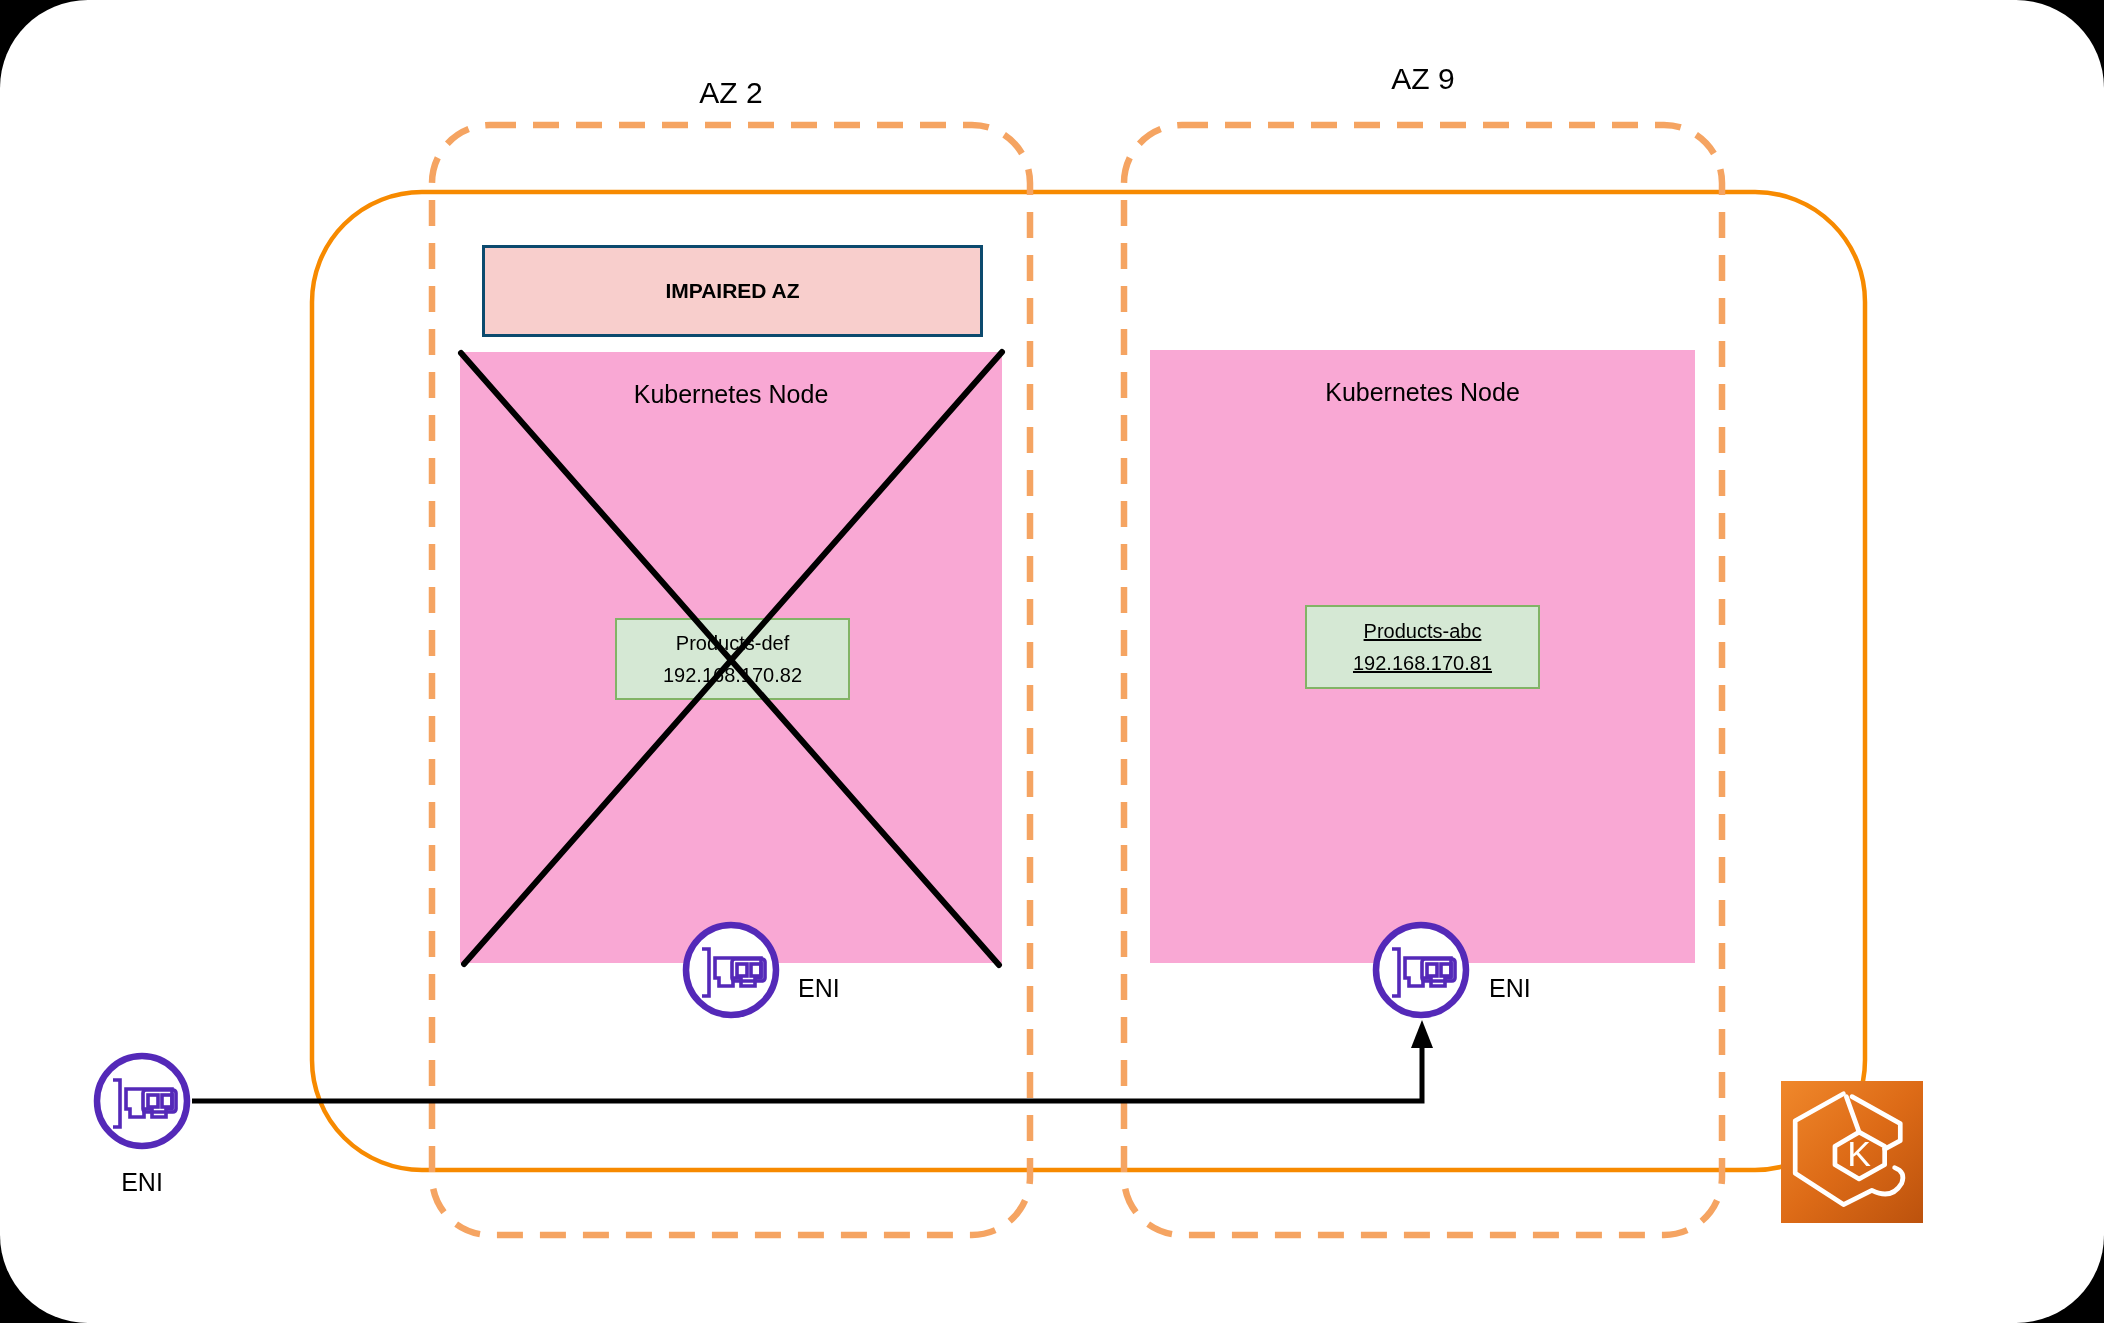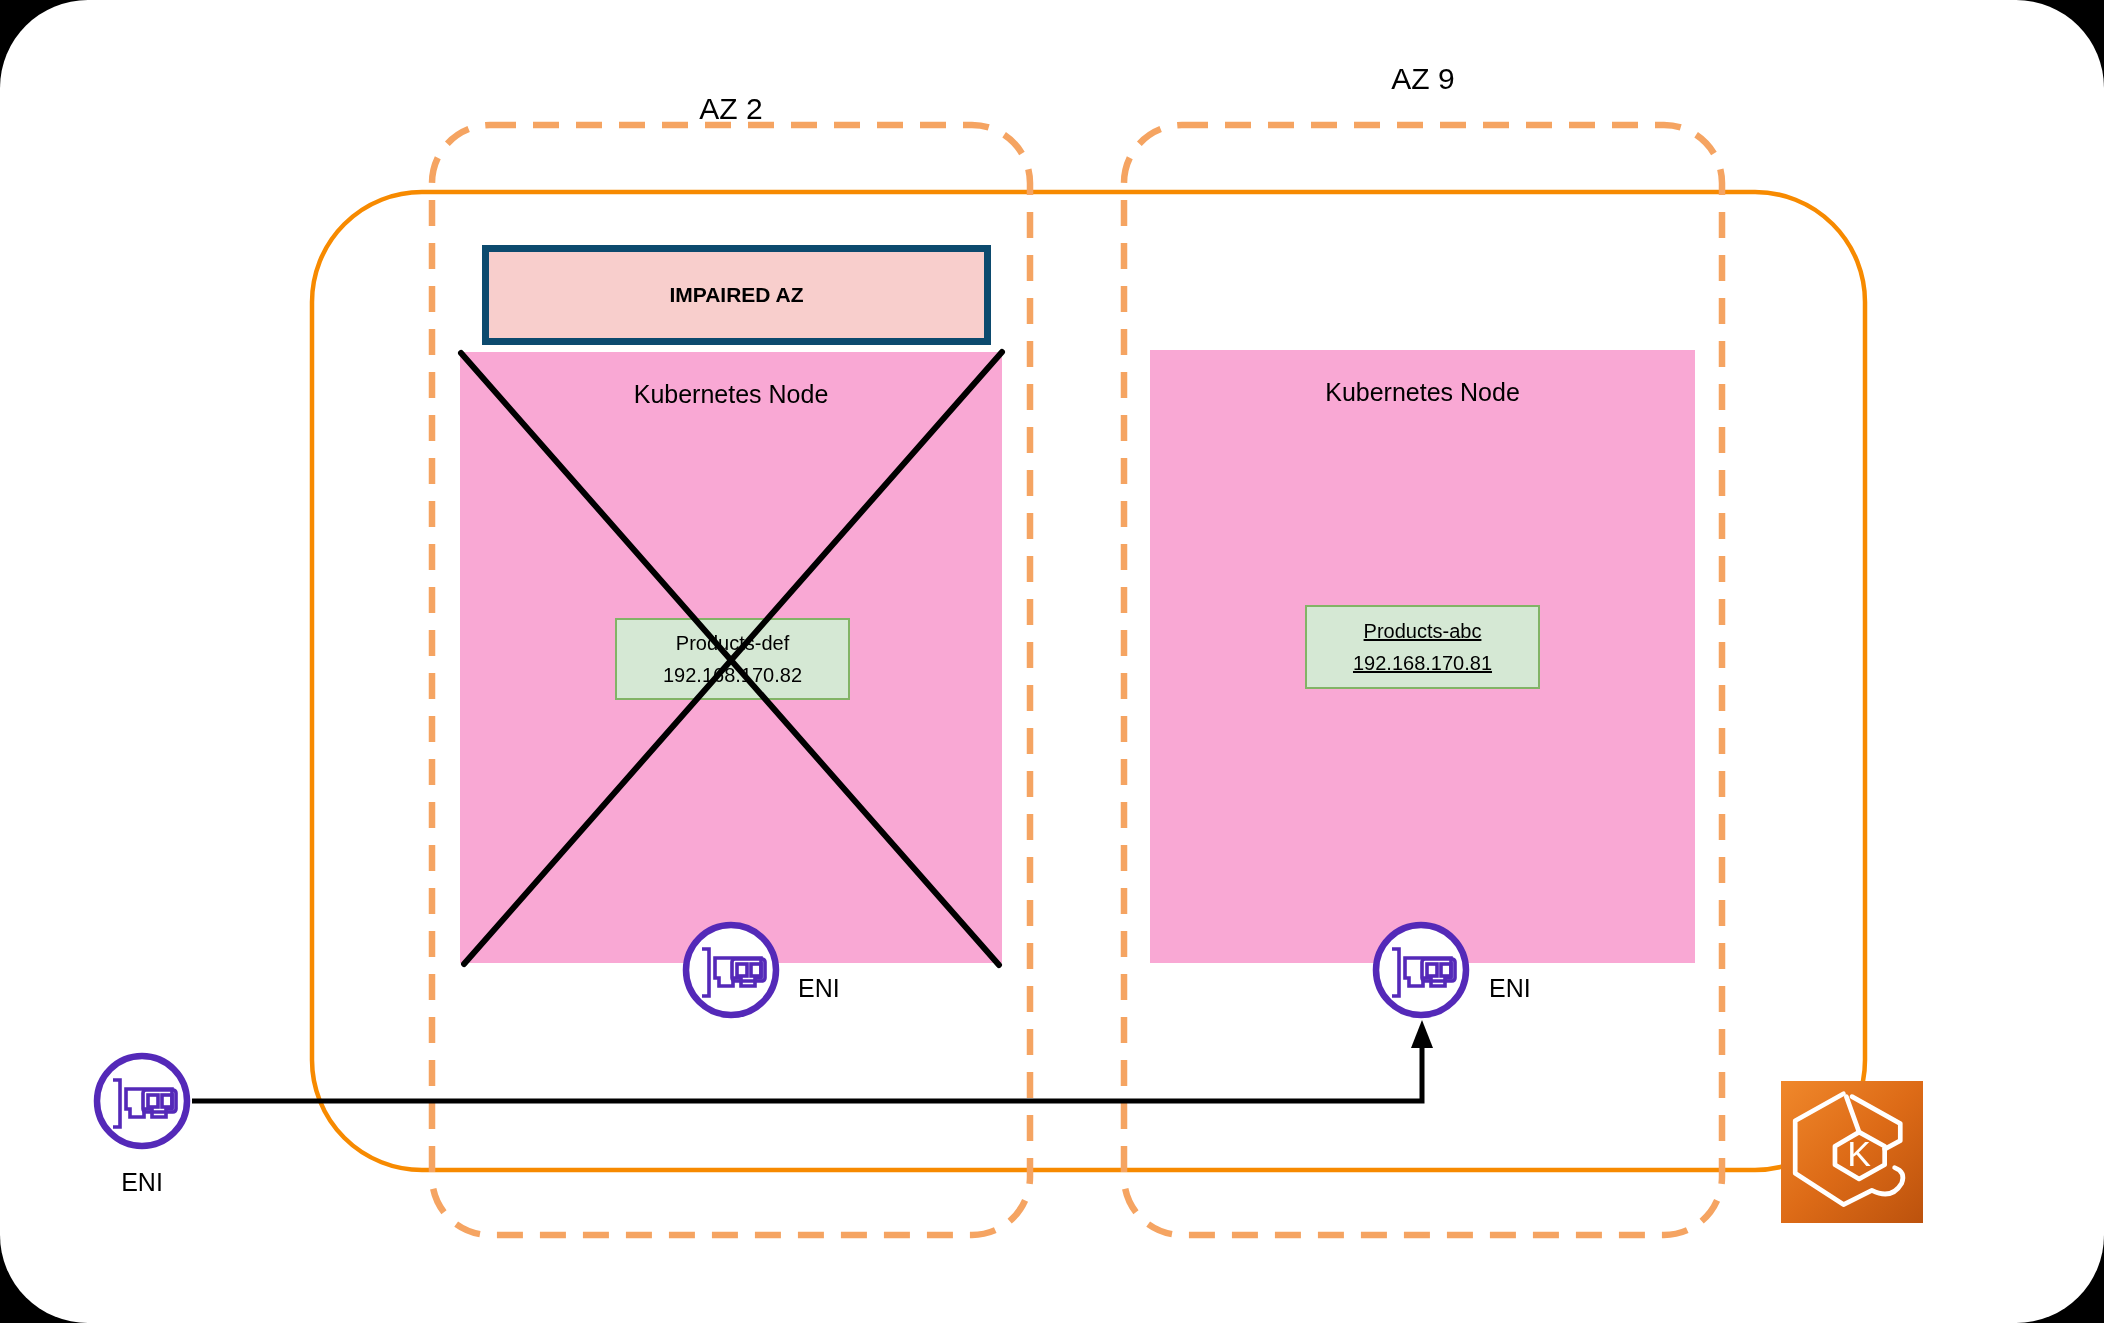--- a/index.html
+++ b/index.html
@@ -3,25 +3,25 @@
 <meta charset="utf-8">
 <style>
   html,body{margin:0;padding:0;background:#000;}
   .stage{position:relative;width:2104px;height:1323px;background:#000;overflow:hidden;
          font-family:"Liberation Sans",sans-serif;color:#000;}
   .frame{position:absolute;inset:0;background:#fff;border-radius:88px;}
   .abs{position:absolute;}
   svg{position:absolute;left:0;top:0;overflow:visible;}
 
   .az-label{font-size:30px;text-align:center;width:220px;}
-  #az2-label{left:621px;top:76px;margin-top:16px;}
+  #az2-label{left:621px;top:76px;}
   #az3-label{left:1313px;top:62px;}
 
   .banner{left:482px;top:245px;width:495px;height:86px;background:#F8CECC;
-          border:7px solid #0c4a6e;display:flex;align-items:center;justify-content:center;
+          border:3px solid #0c4a6e;display:flex;align-items:center;justify-content:center;
           font-weight:bold;font-size:21px;}
 
   .node{background:#f9a8d4;}
   #node-1{left:460px;top:352px;width:542px;height:611px;}
   #node-2{left:1150px;top:350px;width:545px;height:613px;}
   .node-title{position:absolute;top:28px;left:0;right:0;text-align:center;font-size:25px;}
 
   .pod{background:#D5E8D4;border:2px solid #82B366;text-align:center;font-size:20px;
        display:flex;flex-direction:column;justify-content:center;gap:9px;}
   #pod-1{left:615px;top:618px;width:231px;height:78px;}

